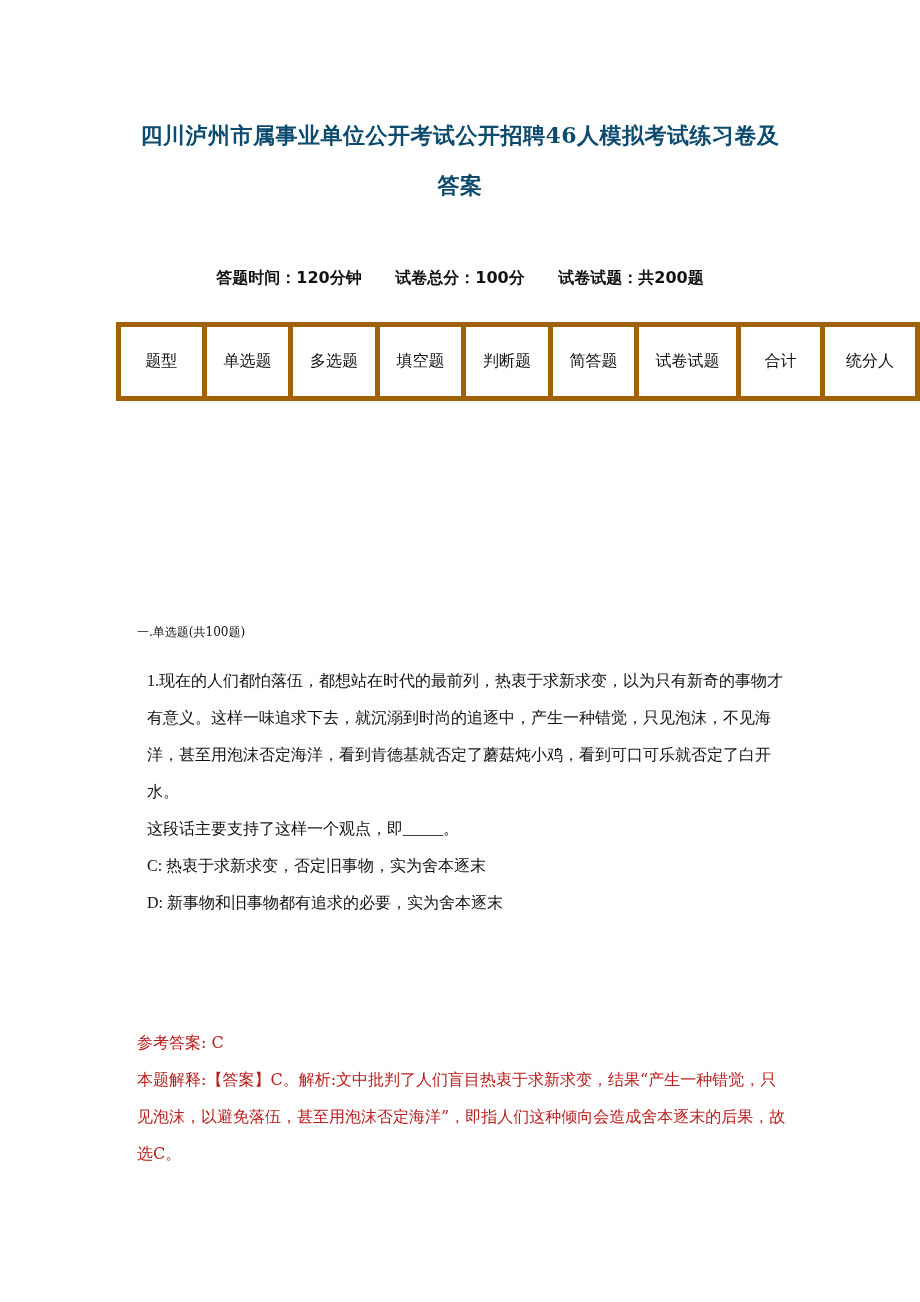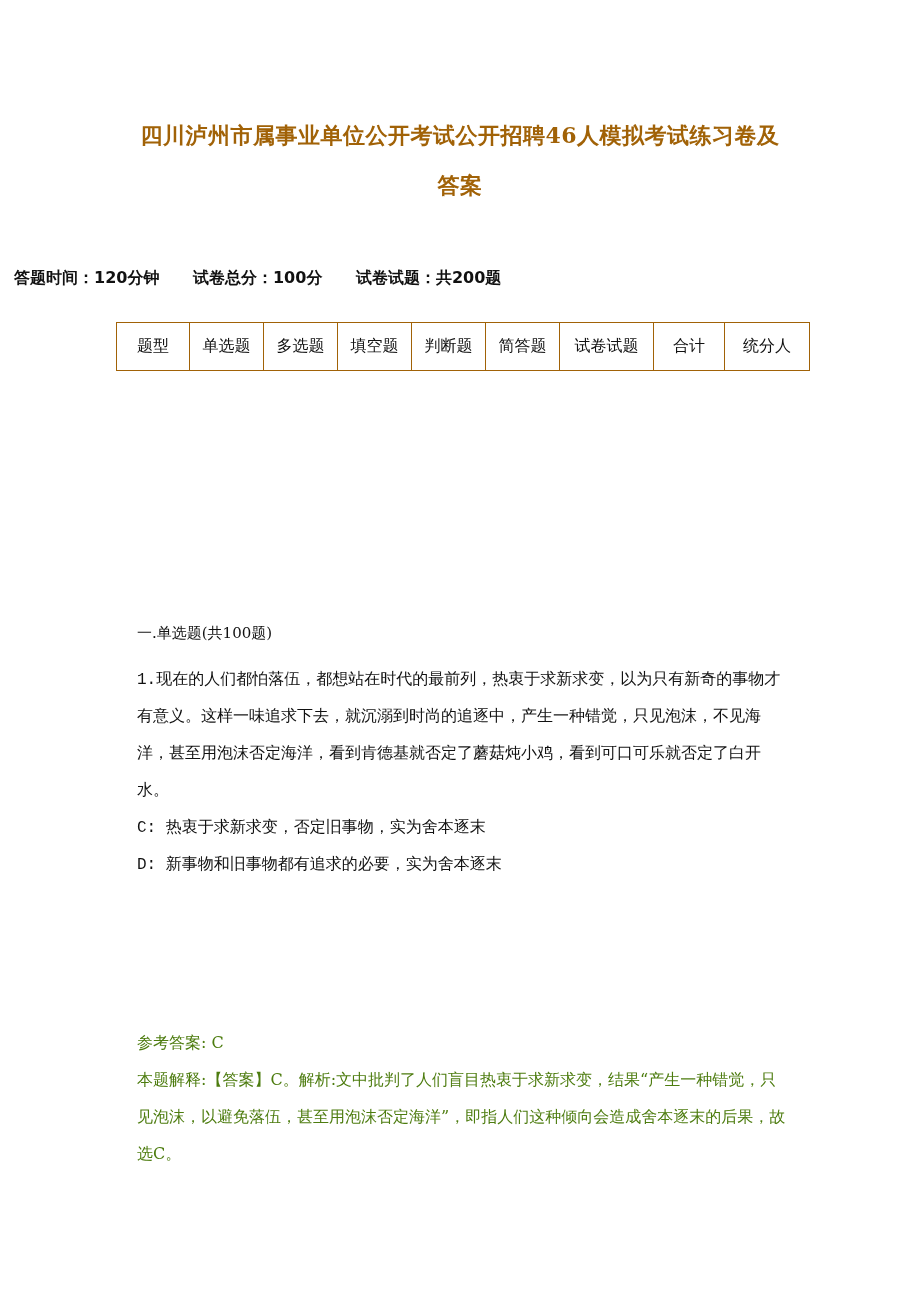--- a/index.html
+++ b/index.html
@@ -1,25 +1,25 @@
 <!DOCTYPE html>
 <html><head>
 <meta charset="utf-8">
 <style>
   html, body { margin: 0; padding: 0; background: #ffffff; }
   body { width: 920px; height: 1302px; position: relative; overflow: hidden; font-family: "DejaVu Serif", "Liberation Serif", serif; color: #111; }
-  .title { position: absolute; left: 130px; top: 110px; width: 660px; text-align: center; color: #a16207; font-weight: bold; font-size: 22px; line-height: 50px; font-family: "DejaVu Serif", serif; letter-spacing: 0.5px; }
-  .meta { position: absolute; left: 0; top: 268px; width: 920px; font-family: "DejaVu Sans", "Liberation Sans", sans-serif; font-weight: bold; font-size: 16px; }
+  .title { position: absolute; left: 130px; top: 110px; width: 660px; text-align: center; color: #0c4a6e; font-weight: bold; font-size: 22px; line-height: 50px; font-family: "DejaVu Serif", serif; letter-spacing: 0.5px; }
+  .meta { position: absolute; left: 0; top: 268px; width: 920px; text-align: center; font-family: "DejaVu Sans", "Liberation Sans", sans-serif; font-weight: bold; font-size: 16px; }
   .meta span { margin: 0 14px; }
   table.score { position: absolute; left: 116px; top: 322px; border-collapse: collapse; font-family: "DejaVu Sans", sans-serif; font-size: 16px; }
-  table.score td { border: 1px solid #a16207; height: 47px; text-align: center; padding: 0; }
-  .section { position: absolute; left: 137px; top: 624px; font-size: 15px; font-family: "DejaVu Serif", serif; }
-  .q { position: absolute; left: 137px; top: 662px; width: 650px; font-size: 16px; line-height: 37px; font-family: Liberation Mono, monospace; }
+  table.score td { border: 5px solid #a16207; height: 47px; text-align: center; padding: 11px; }
+  .section { position: absolute; left: 137px; top: 624px; font-size: 12px; font-family: "DejaVu Serif", serif; }
+  .q { position: absolute; left: 147px; top: 662px; width: 650px; font-size: 16px; line-height: 37px; font-family: Liberation Serif, serif; }
   .q p { margin: 0; }
-  .ans { position: absolute; left: 137px; top: 1024px; width: 650px; color: #4d7c0f; font-size: 16px; line-height: 37px; font-family: "DejaVu Serif", serif; }
+  .ans { position: absolute; left: 137px; top: 1024px; width: 650px; color: #b91c1c; font-size: 16px; line-height: 37px; font-family: "DejaVu Serif", serif; }
   .ans p { margin: 0; }
 </style>
 </head>
 <body>
 
 <div class="title">四川泸州市属事业单位公开考试公开招聘46人模拟考试练习卷及答案</div>
 
 <div class="meta">
   <span>答题时间：120分钟</span>
   <span>试卷总分：100分</span>
@@ -39,20 +39,21 @@
     <td style="width:70px">合计</td>
     <td style="width:84px">统分人</td>
   </tr>
 </tbody>
   </table>
 
 <div class="section">一.单选题(共100题)</div>
 
 <div class="q">
   <p>1.现在的人们都怕落伍，都想站在时代的最前列，热衷于求新求变，以为只有新奇的事物才有意义。这样一味追求下去，就沉溺到时尚的追逐中，产生一种错觉，只见泡沫，不见海洋，甚至用泡沫否定海洋，看到肯德基就否定了蘑菇炖小鸡，看到可口可乐就否定了白开水。</p>
+  <p>这段话主要支持了这样一个观点，即_____。</p>
   <p>C: 热衷于求新求变，否定旧事物，实为舍本逐末</p>
   <p>D: 新事物和旧事物都有追求的必要，实为舍本逐末</p>
 </div>
 
 <div class="ans">
   <p>参考答案: C</p>
   <p>本题解释:【答案】C。解析:文中批判了人们盲目热衷于求新求变，结果“产生一种错觉，只见泡沫，以避免落伍，甚至用泡沫否定海洋”，即指人们这种倾向会造成舍本逐末的后果，故选C。</p>
 </div>
 
 </body></html>

